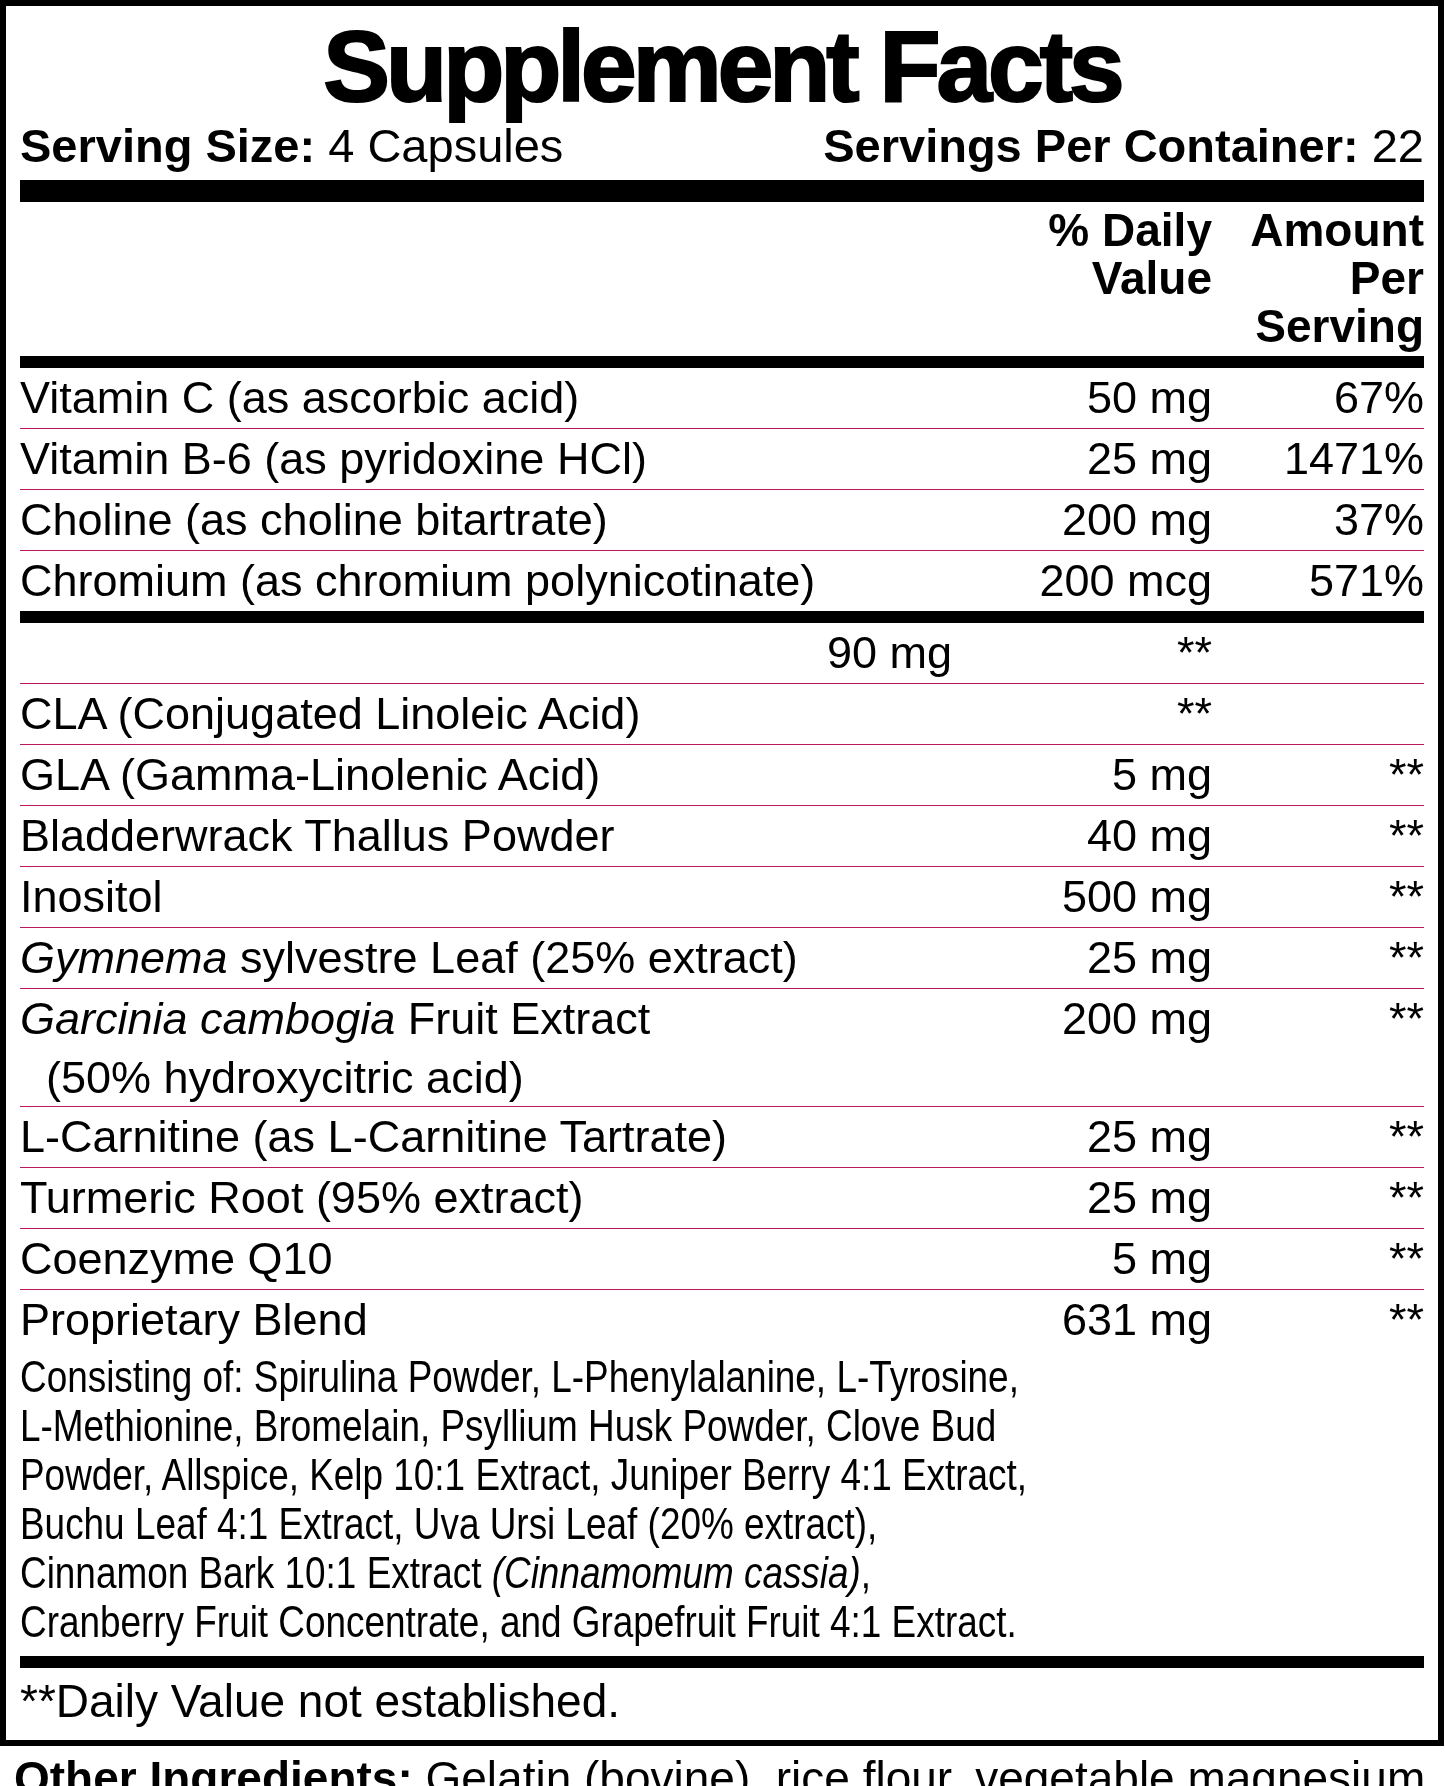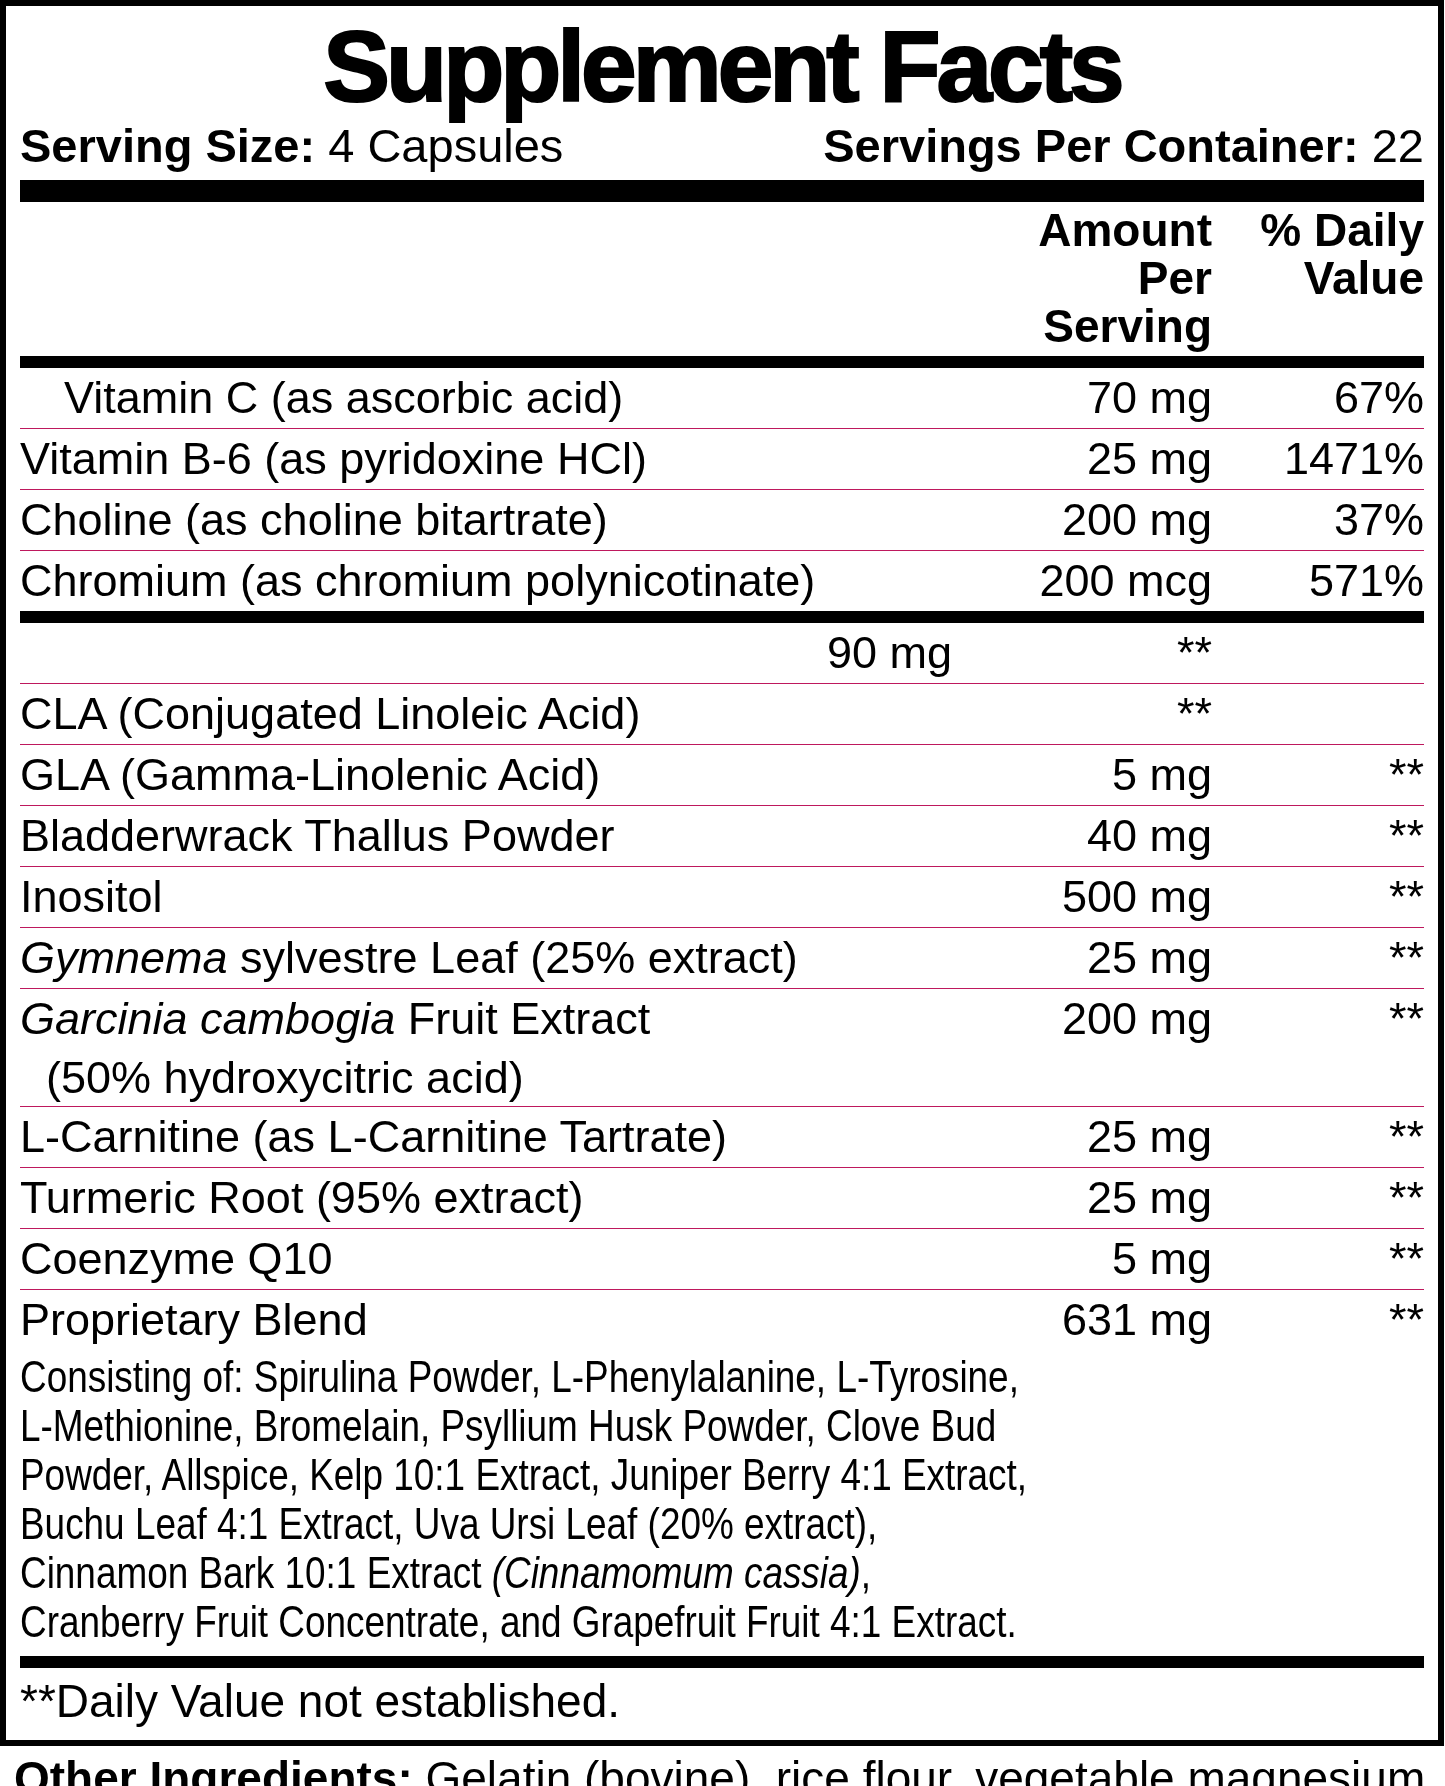--- a/index.html
+++ b/index.html
@@ -48,21 +48,21 @@
     padding: 4px 0 6px 0;
   }
   .header-row .hcell { text-align: right; white-space: pre-line; }
   .rows .row {
     display: grid;
     grid-template-columns: 1fr 260px 212px;
     font-size: 45px;
     line-height: 60px;
     border-top: 1px solid #be185d;
   }
-  .rows .row:first-child { border-top: none; margin-left: 44px; }
+  .rows .row:first-child { border-top: none; }
   .cell-amount, .cell-dv { text-align: right; }
   .name-line2 { padding-left: 26px; line-height: 57px; }
   .description {
     font-size: 45px;
     line-height: 49px;
     padding: 2px 0 10px 0;
   }
   .desc-line {
     white-space: nowrap;
     transform: scaleX(0.82);
@@ -97,34 +97,34 @@
       <div>
         <span class="lbl">Servings Per Container:</span>
         <span>22</span>
       </div>
     </div>
 
     <div class="bar bar-thick"></div>
 
     <div class="header-row">
       <div></div>
+      <div class="hcell">% Daily
+Value</div>
       <div class="hcell">Amount Per
 Serving</div>
-      <div class="hcell">% Daily
-Value</div>
     </div>
 
     <div class="bar bar-med"></div>
 
     <div class="rows" id="nutrient-rows">
         <div class="row">
           <div class="cell-name">
             <div><span>Vitamin C (as ascorbic acid)</span></div>
           </div>
-          <div class="cell-amount">70 mg</div>
+          <div class="cell-amount">50 mg</div>
           <div class="cell-dv">67%</div>
         </div>
         <div class="row">
           <div class="cell-name">
             <div><span>Vitamin B-6 (as pyridoxine HCl)</span></div>
           </div>
           <div class="cell-amount">25 mg</div>
           <div class="cell-dv">1471%</div>
         </div>
         <div class="row">

